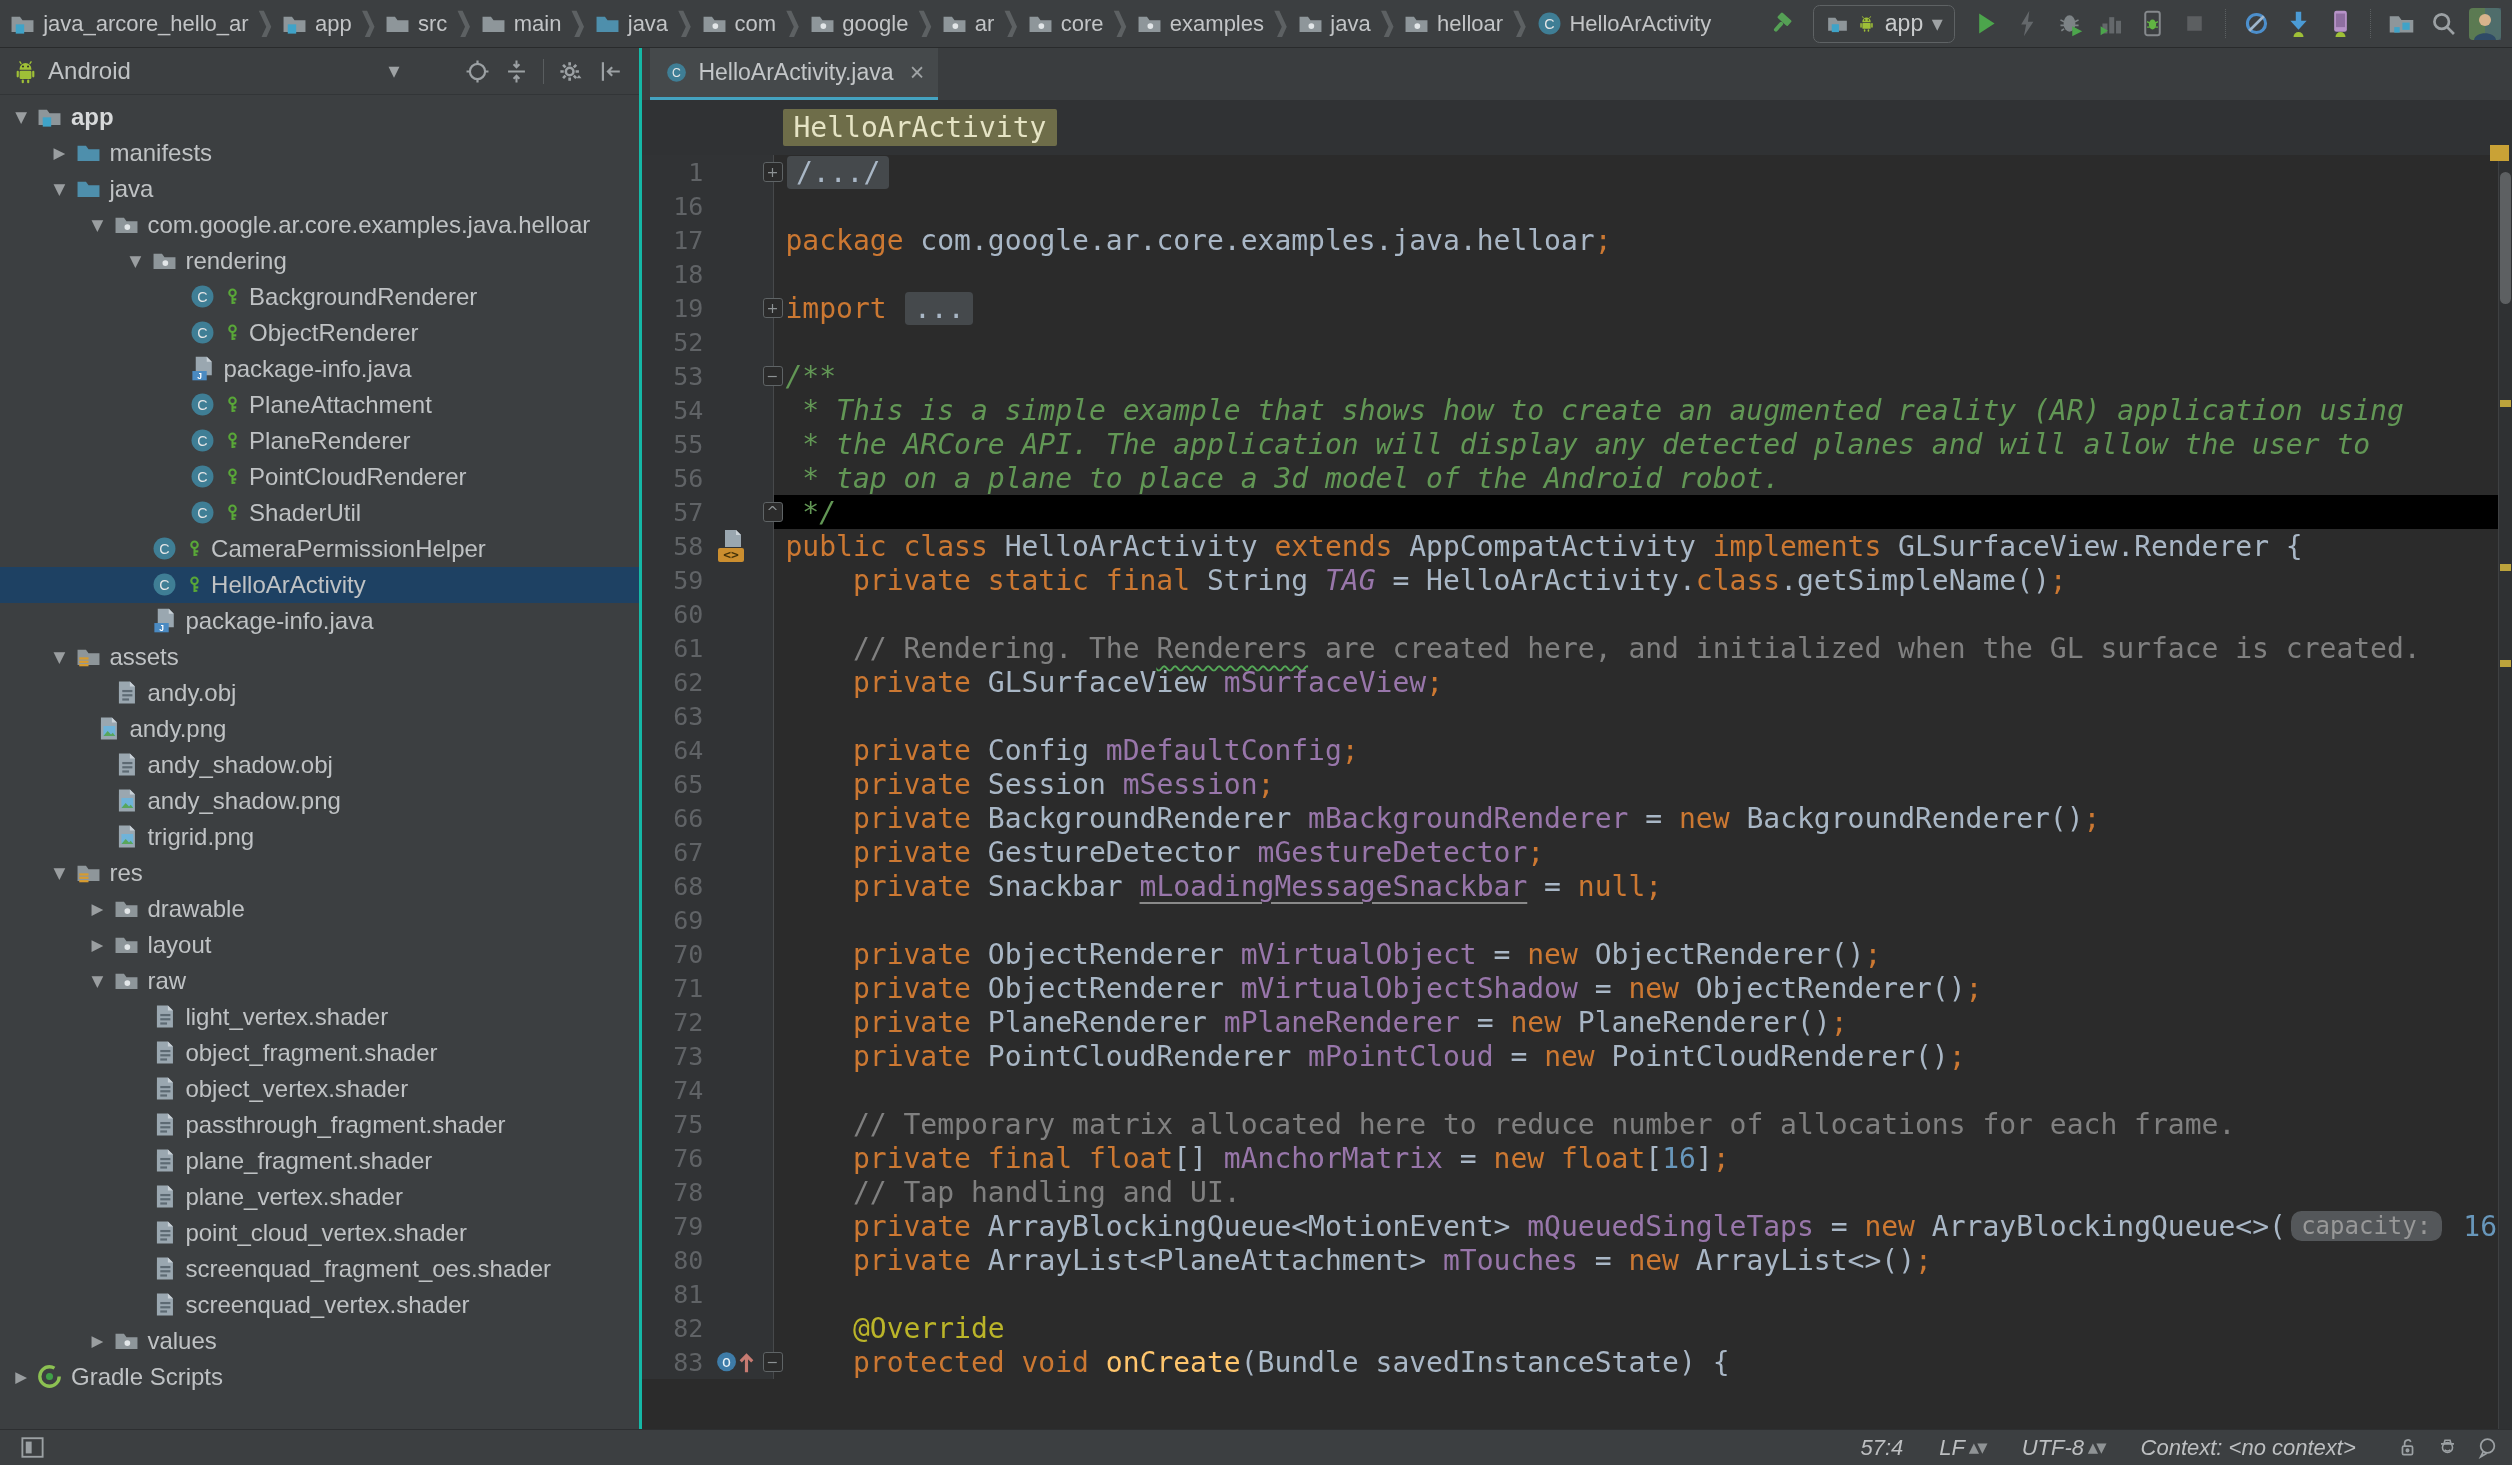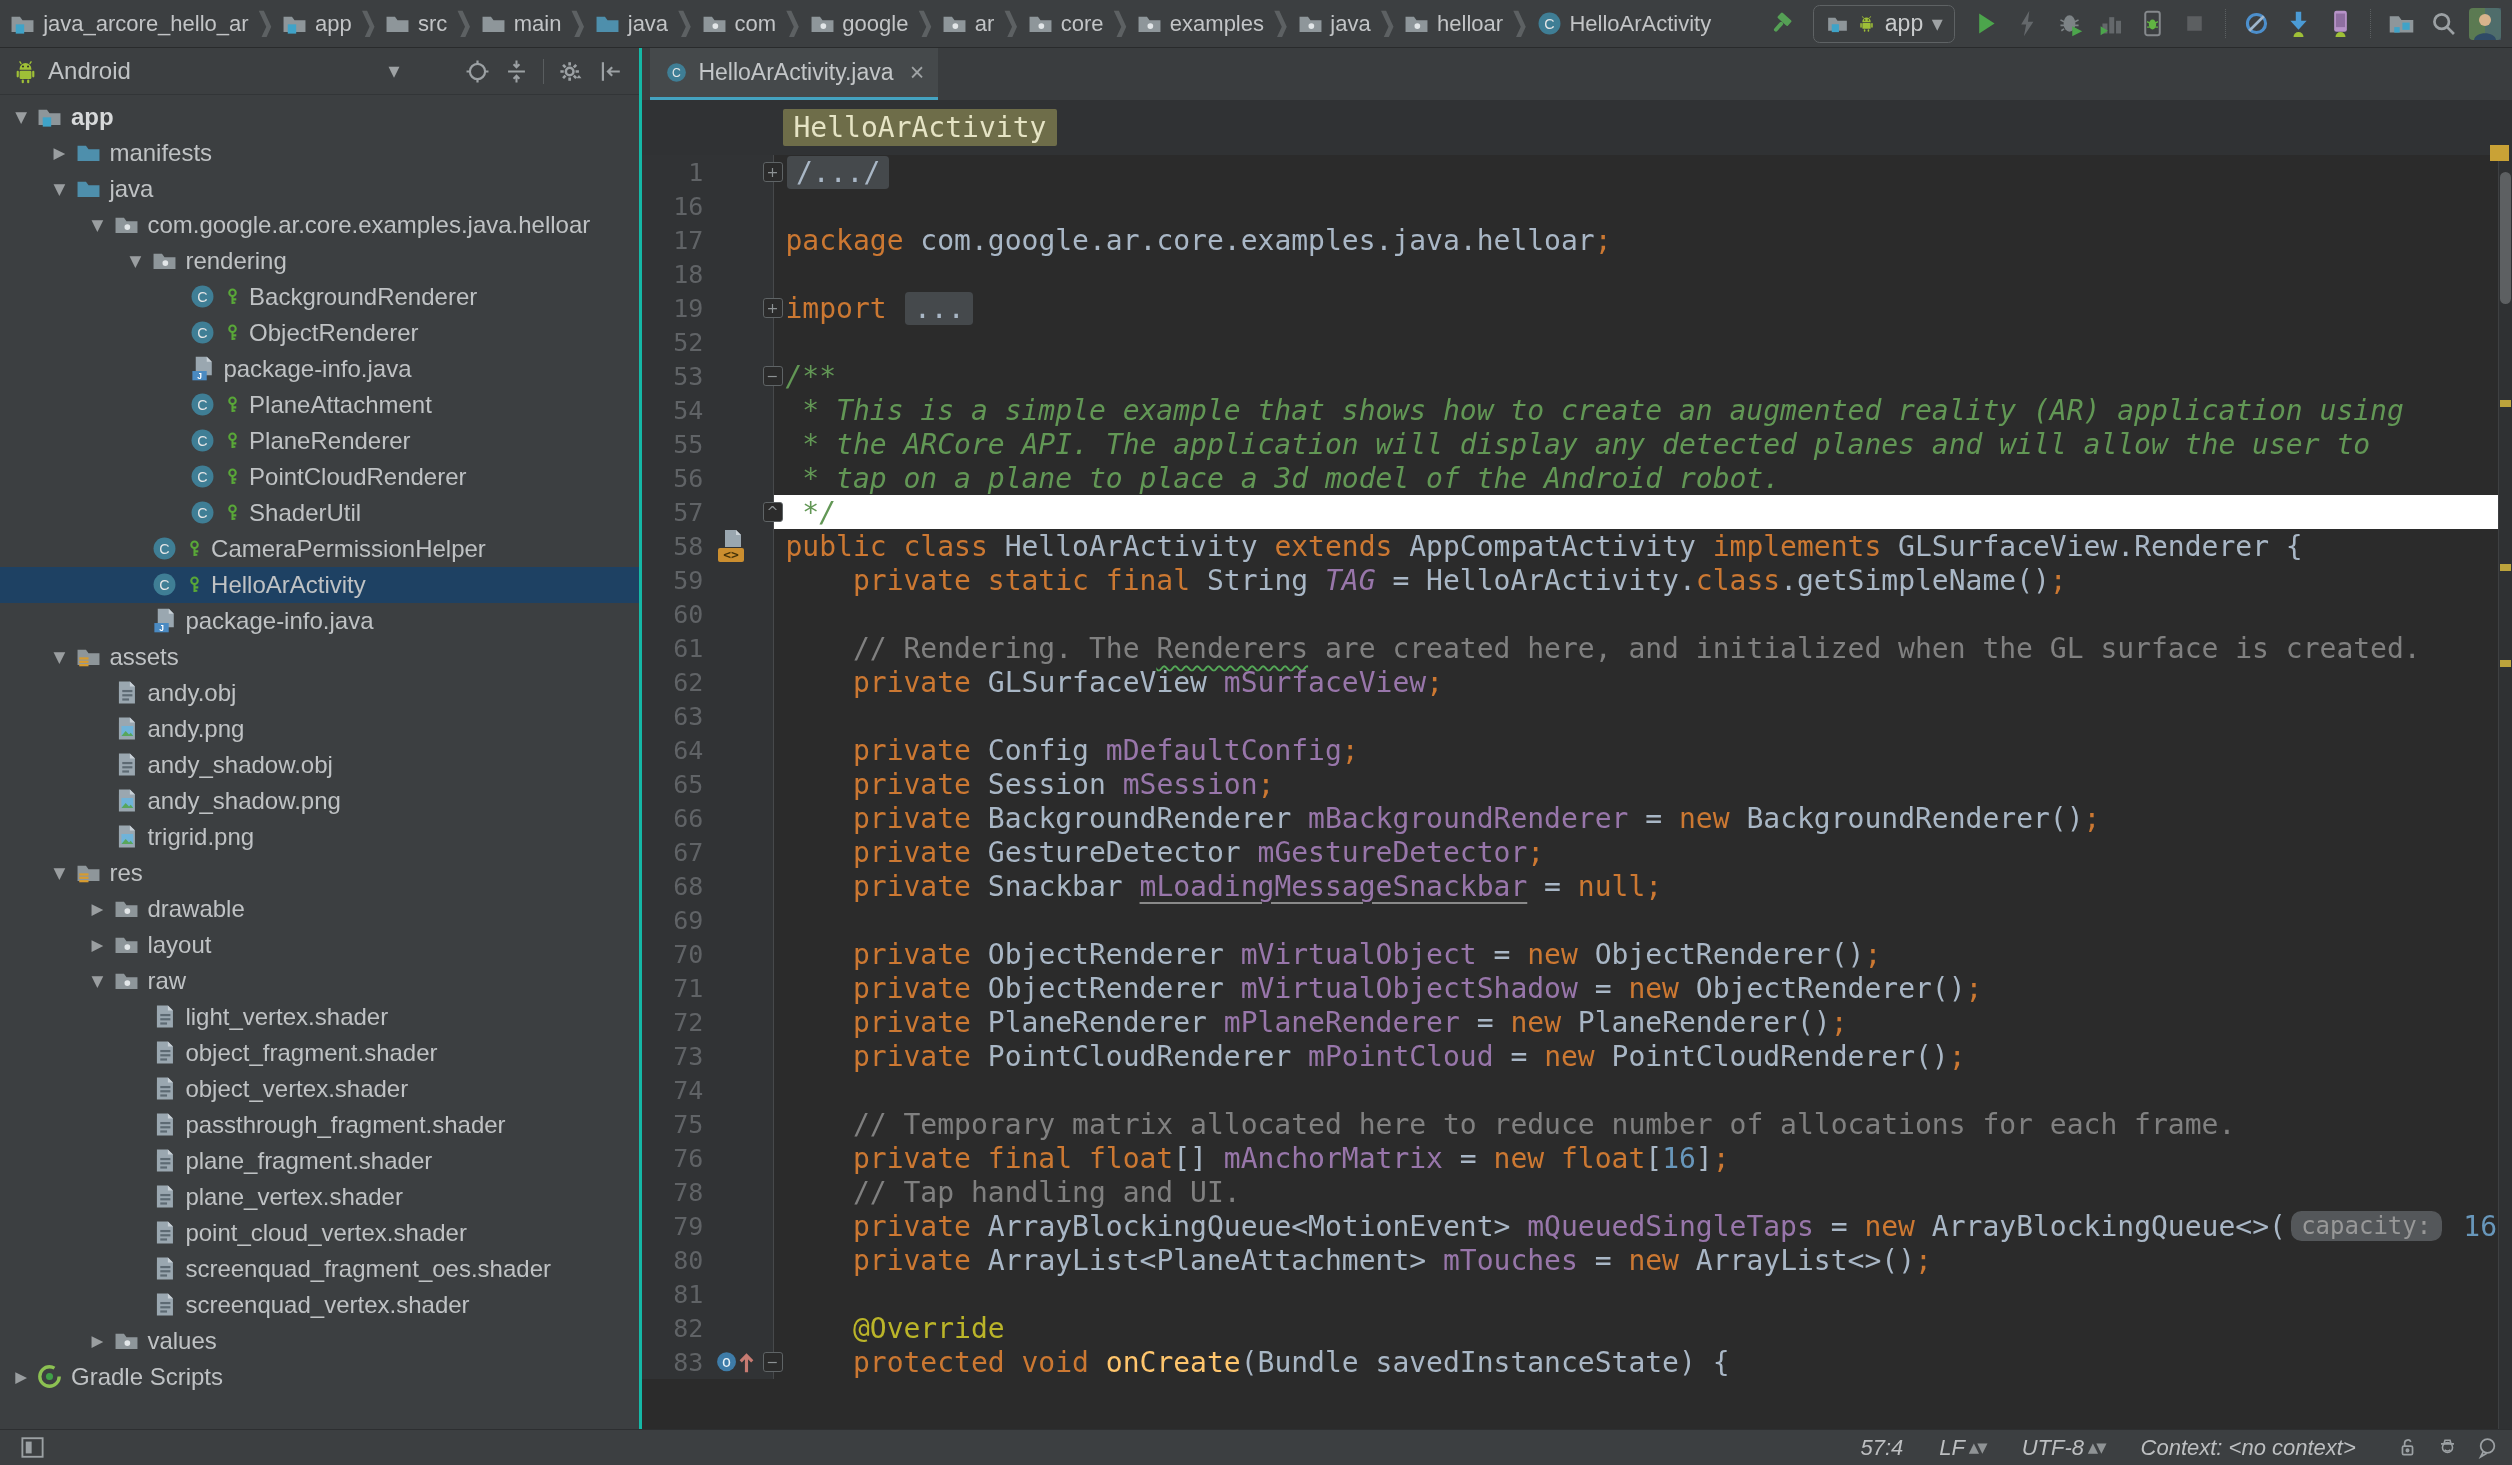--- a/index.html
+++ b/index.html
@@ -45,21 +45,21 @@
   .editor{position:absolute;left:642px;top:48px;right:0;bottom:36px;background:#2b2b2b;display:flex;flex-direction:column;}
   .tabbar{height:52px;flex:none;background:#3a3d3f;display:flex;align-items:stretch;padding-left:7.6px;}
   .tab{display:flex;align-items:center;gap:10.5px;background:#45494b;padding:0 13.4px 0 15.3px;
        border-bottom:3.8px solid #44a3c1;box-sizing:border-box;font-size:23px;color:#c3c6c8;cursor:pointer;}
   .tab .close{color:#9fa3a5;font-size:25px;margin-left:5.7px;line-height:1;cursor:pointer;}
   .bcrow{height:55px;flex:none;background:#303234;display:flex;align-items:center;padding-left:141px;}
   .bchip{font-family:"DejaVu Sans Mono",monospace;font-size:28px;background:#6e6d49;color:#e6e4c5;
          padding:1.9px 10.5px;border-radius:1.9px;cursor:pointer;}
   .codewrap{position:relative;flex:1;overflow:hidden;font-family:"DejaVu Sans Mono",monospace;}
   .code-row{position:relative;height:34px;display:flex;align-items:stretch;}
-  .code-row.hl{background:#ffffff;}
+  .code-row.hl{background:#000000;}
   .ln{width:69px;flex:none;background:#313335;color:#606366;font-size:25px;
       display:flex;align-items:center;justify-content:flex-end;padding-right:7.6px;box-sizing:border-box;}
   .gut{width:63px;flex:none;background:#313335;border-right:1px solid #47494b;position:relative;box-sizing:border-box;}
   .txt{white-space:pre;font-size:28px;display:flex;align-items:center;padding-left:11.5px;}
   .fmark{position:absolute;right:-9.6px;top:50%;transform:translateY(-50%);z-index:2;width:18px;height:18px;
          border:1px solid #5f6466;background:#2b2b2b;color:#8d9294;font-size:14.3px;border-radius:2.9px;
          display:flex;align-items:center;justify-content:center;font-family:"DejaVu Sans",sans-serif;cursor:pointer;}
   .gicon{position:absolute;left:3.8px;top:50%;transform:translateY(-50%);cursor:pointer;}
   .sg-k{color:#CC7832;} .sg-t{color:#A9B7C6;} .sg-s{color:#CC7832;}
   .sg-f{color:#9876AA;} .sg-fi{color:#9876AA;font-style:italic;}
@@ -645,21 +645,21 @@
               <path d="M20 3l6 6h-6z" fill="#C9D1D7"></path>
               <g fill="#5D6A73">
                 <rect x="11" y="13" width="12" height="2.6"></rect>
                 <rect x="11" y="18" width="12" height="2.6"></rect>
                 <rect x="11" y="23" width="8" height="2.6"></rect>
               </g>
             </svg>
           </span>
           <span class="lbl">andy.obj</span>
         </div>
-        <div class="trow" style="padding-left: 86px;">
+        <div class="trow" style="padding-left: 68px;">
           <span class="arrow"></span>
           <span class="icn i28 ticon">
             <svg viewBox="0 0 32 32">
               <path d="M7 3h13l6 6v20H7z" fill="#9AA7B0"></path>
               <path d="M20 3l6 6h-6z" fill="#C9D1D7"></path>
               <rect x="10" y="13" width="14" height="12" fill="#6FB3D9"></rect>
               <path d="M10 25l5-6 4 4 2-2 3 4z" fill="#58A65C"></path>
             </svg>
           </span>
           <span class="lbl">andy.png</span>

